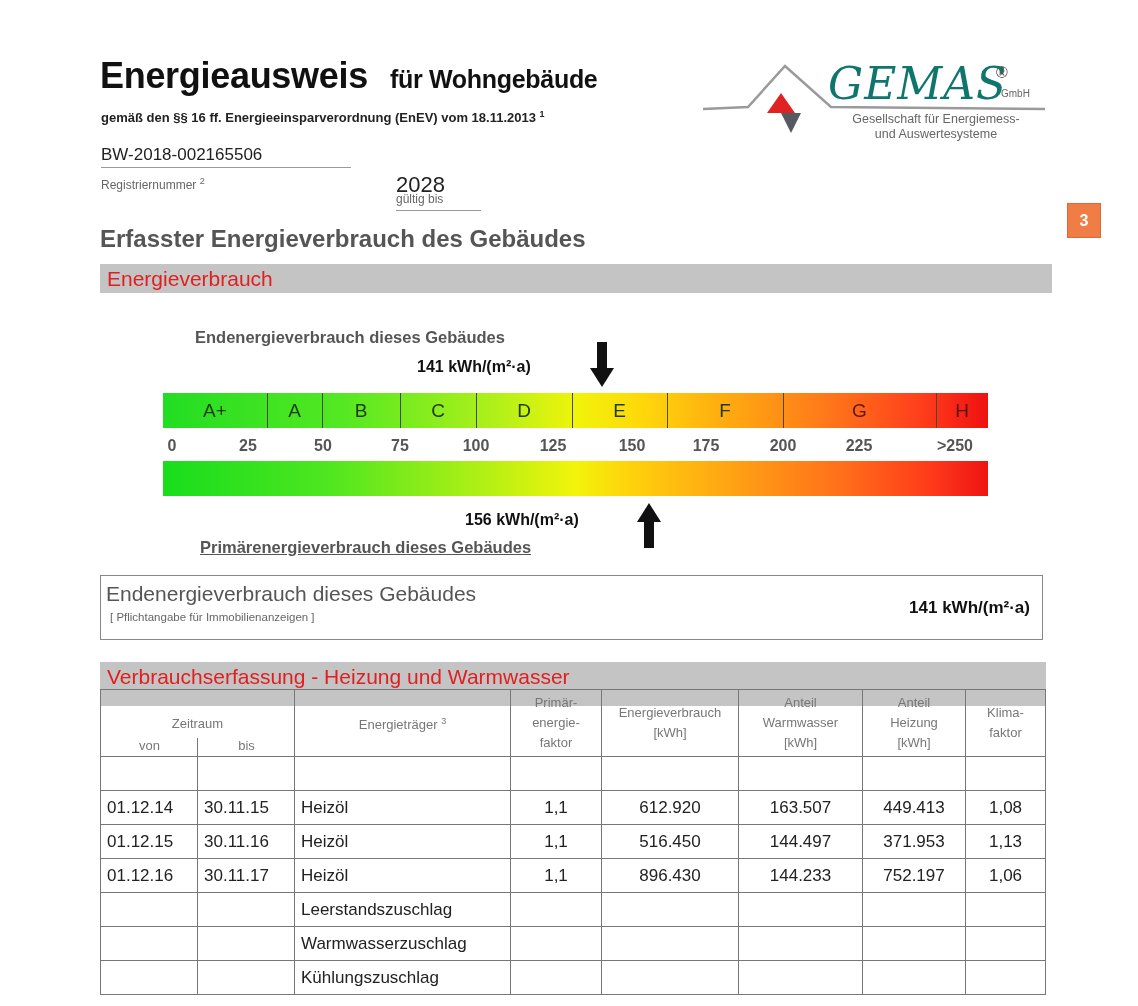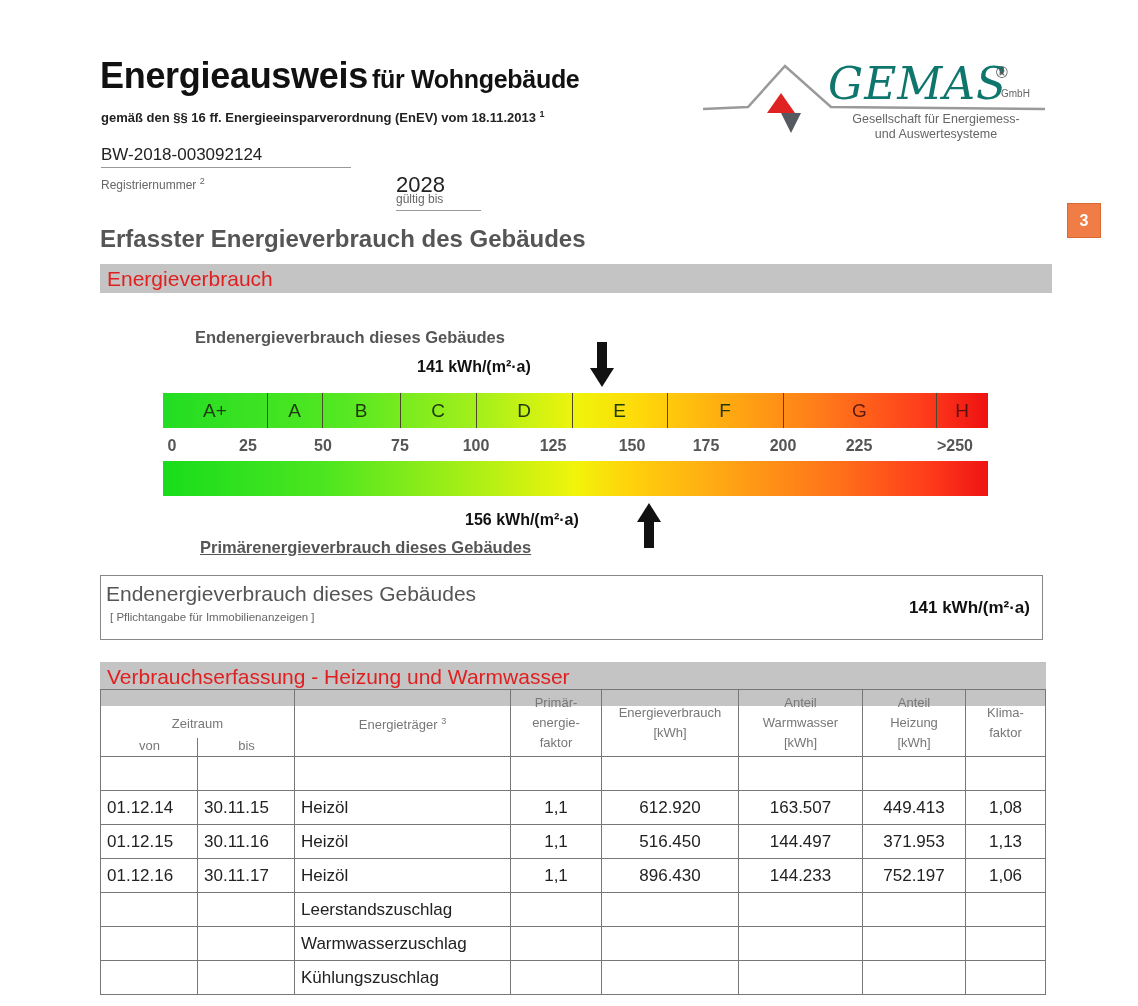--- a/index.html
+++ b/index.html
@@ -1,20 +1,20 @@
 <!DOCTYPE html>
 <html><head>
 <meta charset="utf-8">
 <style>
   html, body { margin:0; padding:0; }
   body { width:1138px; height:1006px; background:#ffffff; position:relative; overflow:hidden;
          font-family:"Liberation Sans", sans-serif; color:#1a1a1a; }
   .abs { position:absolute; }
   .title-main { left:100px; top:55px; font-size:36px; font-weight:bold; color:#111; letter-spacing:-0.3px; white-space:nowrap; }
-  .title-main .sub { font-size:25px; margin-left:4px; }
+  .title-main .sub { font-size:25px; margin-left:22px; }
   .subtitle { left:101px; top:109px; font-size:13px; font-weight:bold; color:#222; white-space:nowrap; }
   .subtitle sup, .reglabel sup, .th sup { font-size:9px; }
   .regnum { left:101px; top:145px; width:250px; font-size:17px; color:#222; border-bottom:1.5px solid #999; padding-bottom:2px; }
   .regyear { left:396px; top:145px; width:85px; font-size:22px; color:#222; border-bottom:1.5px solid #999; padding-bottom:12px;margin-top:27px; }
   .reglabel { left:101px; top:176px; font-size:12px; color:#666; }
   .validlabel { left:396px; top:175px; font-size:12px; color:#666;margin-top:17px; }
   .logo { left:703px; top:63px; width:345px; height:85px; }
   .logo-text { left:828px; top:58px; font-family:"DejaVu Serif", serif; font-style:italic; font-size:44px; color:#0f766e; letter-spacing:1px; }
   .logo-reg { left:996px; top:64px; font-size:16px; color:#555; }
   .logo-gmbh { left:1001px; top:88px; font-size:10px; color:#666; }
@@ -49,21 +49,21 @@
   .cell { font-size:17px; color:#222; height:34px; }
   .ctr { text-align:center; }
   .zeit-wrap { position:relative; height:66px; }
 </style>
 </head>
 <body>
 
 <div class="abs title-main"><span>Energieausweis</span><span class="sub">für Wohngebäude</span></div>
 <div class="abs subtitle"><span>gemäß den §§ 16 ff. Energieeinsparverordnung (EnEV) vom 18.11.2013</span> <sup>1</sup></div>
 
-<div class="abs regnum">BW-2018-003092124</div>
+<div class="abs regnum">BW-2018-002165506</div>
 <div class="abs regyear">2028</div>
 <div class="abs reglabel"><span>Registriernummer</span> <sup>2</sup></div>
 <div class="abs validlabel">gültig bis</div>
 
 <svg class="abs logo" viewBox="0 0 345 85">
   <polyline points="0,46 45,44 82,3 128,44 342,46" fill="none" stroke="#9a9a9a" stroke-width="2.5"></polyline>
   <polygon points="78,30 92,50 64,50" fill="#e02222"></polygon>
   <polygon points="78,50 98,50 88,70" fill="#555a60"></polygon>
 </svg>
 <div class="abs logo-text">GEMAS</div>

